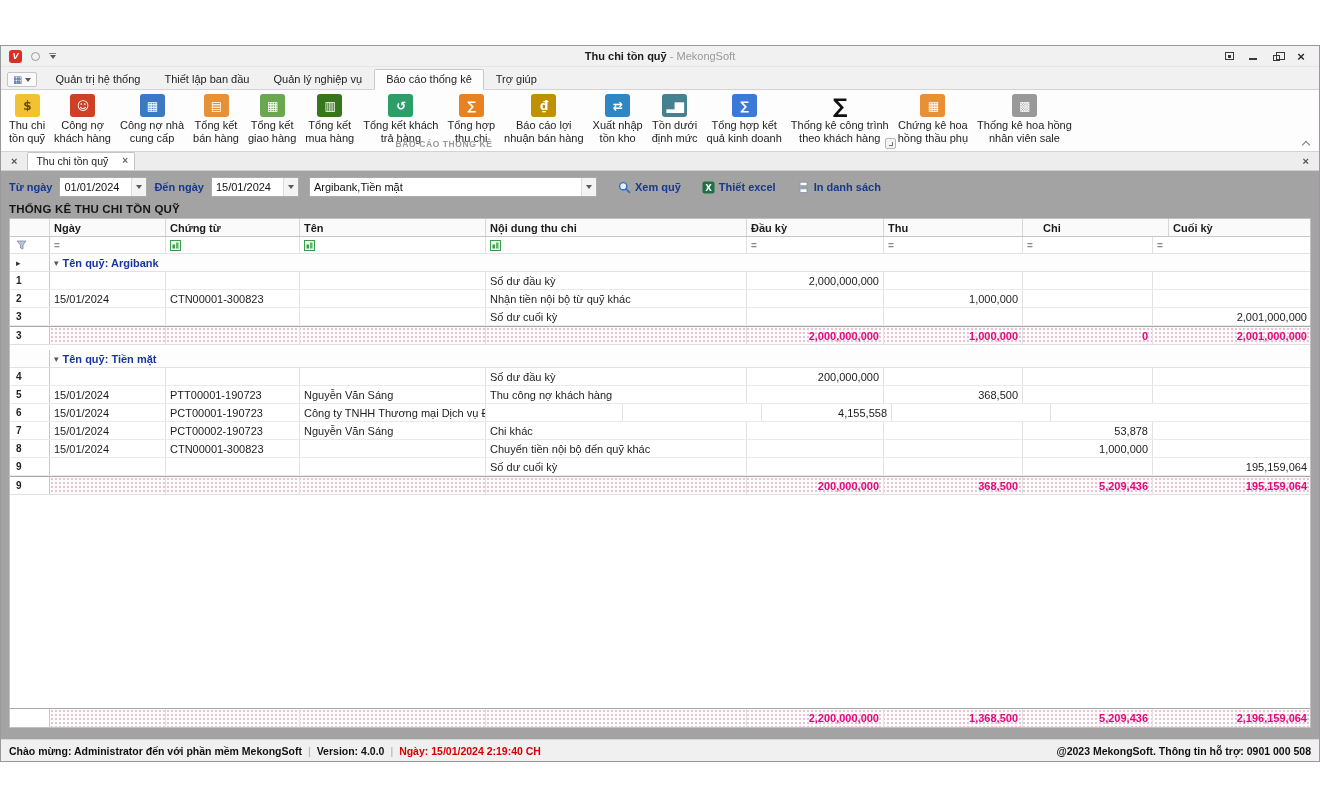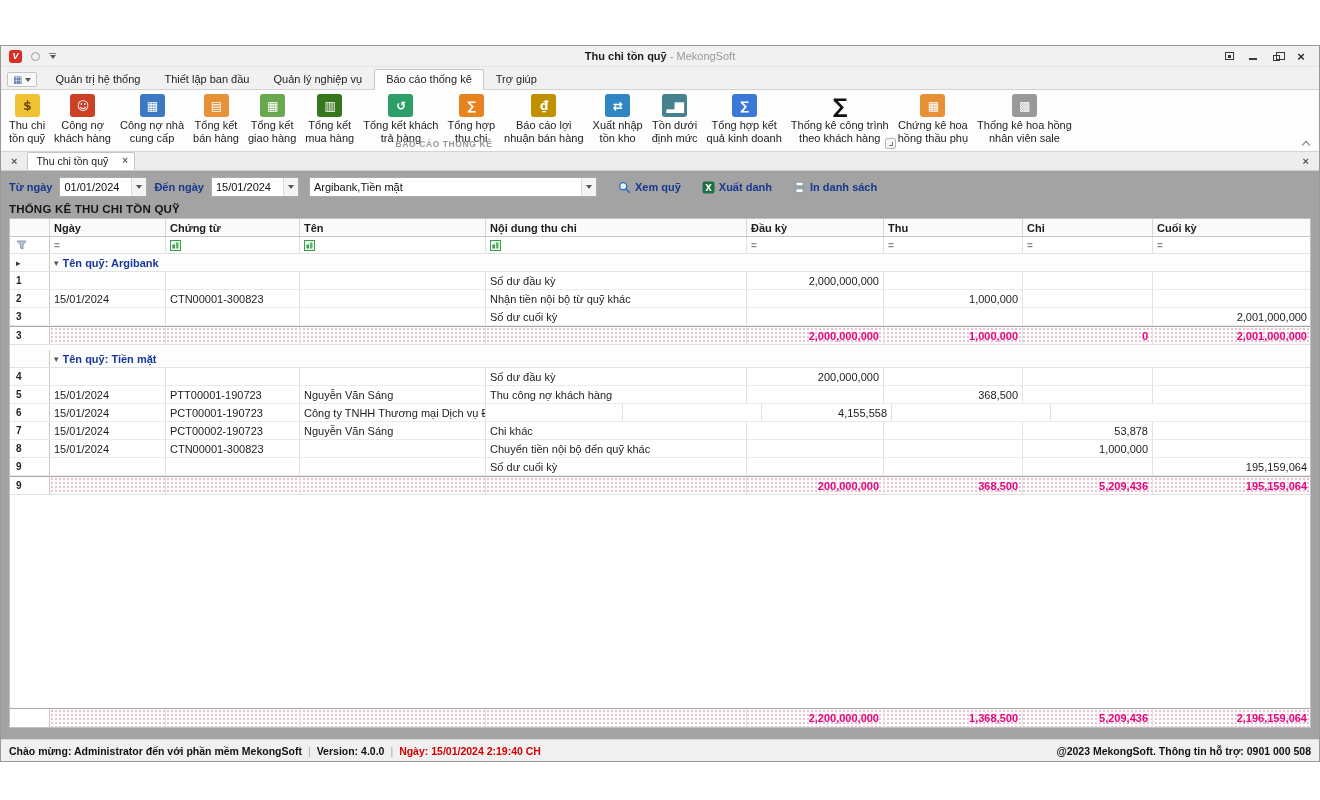--- a/index.html
+++ b/index.html
@@ -261,21 +261,21 @@
         </span>
         <span>Xem quỹ</span>
       </div>
       <div class="fbtn">
         <span class="fico">
           <svg width="13" height="13" viewBox="0 0 13 13">
               <rect x="0.5" y="0.5" width="12" height="12" rx="2" fill="#1e7145"></rect>
               <text x="6.5" y="9.6" font-size="8.5" font-weight="bold" fill="#ffffff" text-anchor="middle" font-family="DejaVu Sans">X</text>
             </svg>
         </span>
-        <span>Xuất danh</span>
+        <span>Thiết excel</span>
       </div>
       <div class="fbtn">
         <span class="fico">
           <svg width="13" height="13" viewBox="0 0 13 13">
               <rect x="3" y="1.2" width="7" height="3.6" fill="#ffffff" stroke="#8a97a5" stroke-width="0.9"></rect>
               <rect x="1.3" y="4.8" width="10.4" height="4.2" rx="1" fill="#95a3b3"></rect>
               <rect x="3" y="7.8" width="7" height="3.8" fill="#ffffff" stroke="#8a97a5" stroke-width="0.9"></rect>
               <circle cx="10.2" cy="6" r="0.8" fill="#47d147"></circle>
             </svg>
         </span>
@@ -287,21 +287,21 @@
 
     <div class="grid">
         <div class="grow ghead">
           <div class="gcell numcell" style="flex: 0 0 40px;"></div>
           <div class="gcell headcell" style="flex: 0 0 116px;">Ngày</div>
           <div class="gcell headcell" style="flex: 0 0 134px;">Chứng từ</div>
           <div class="gcell headcell" style="flex: 0 0 186px;">Tên</div>
           <div class="gcell headcell" style="flex: 0 0 261px; text-align: center;">Nội dung thu chi</div>
           <div class="gcell headcell" style="flex: 0 0 137px;">Đầu kỳ</div>
           <div class="gcell headcell" style="flex: 0 0 139px;">Thu</div>
-          <div class="gcell headcell" style="flex: 0 0 130px;">Chi</div>
+          <div class="gcell headcell" style="flex: 0 0 130px; margin-left: 16px;">Chi</div>
           <div class="gcell headcell" style="flex: 0 0 159px;">Cuối kỳ</div>
         </div>
         <div class="grow gfilter">
           <div class="gcell numcell" style="flex: 0 0 40px;">
             <svg width="11" height="11" viewBox="0 0 11 11">
               <path d="M1 1h9L7 5v4L4.5 8V5Z" fill="#b8c4d8" stroke="#7d8ca6" stroke-width="0.8"></path>
             </svg>
           </div>
           <div class="gcell filtercell" style="flex: 0 0 116px;">
             <span class="eqglyph">=</span>

